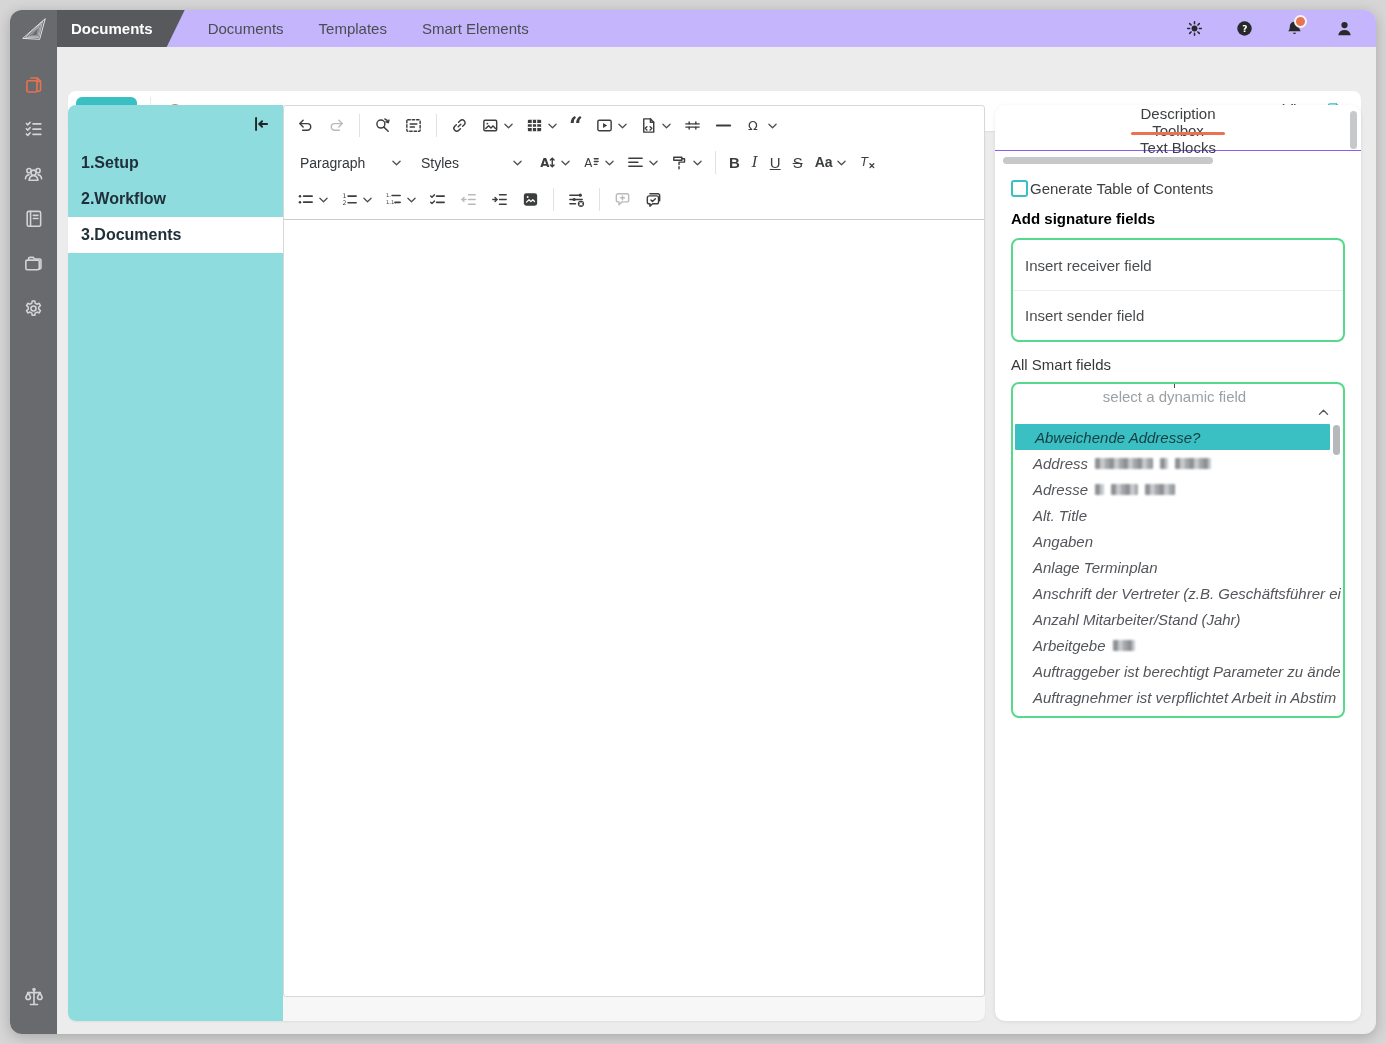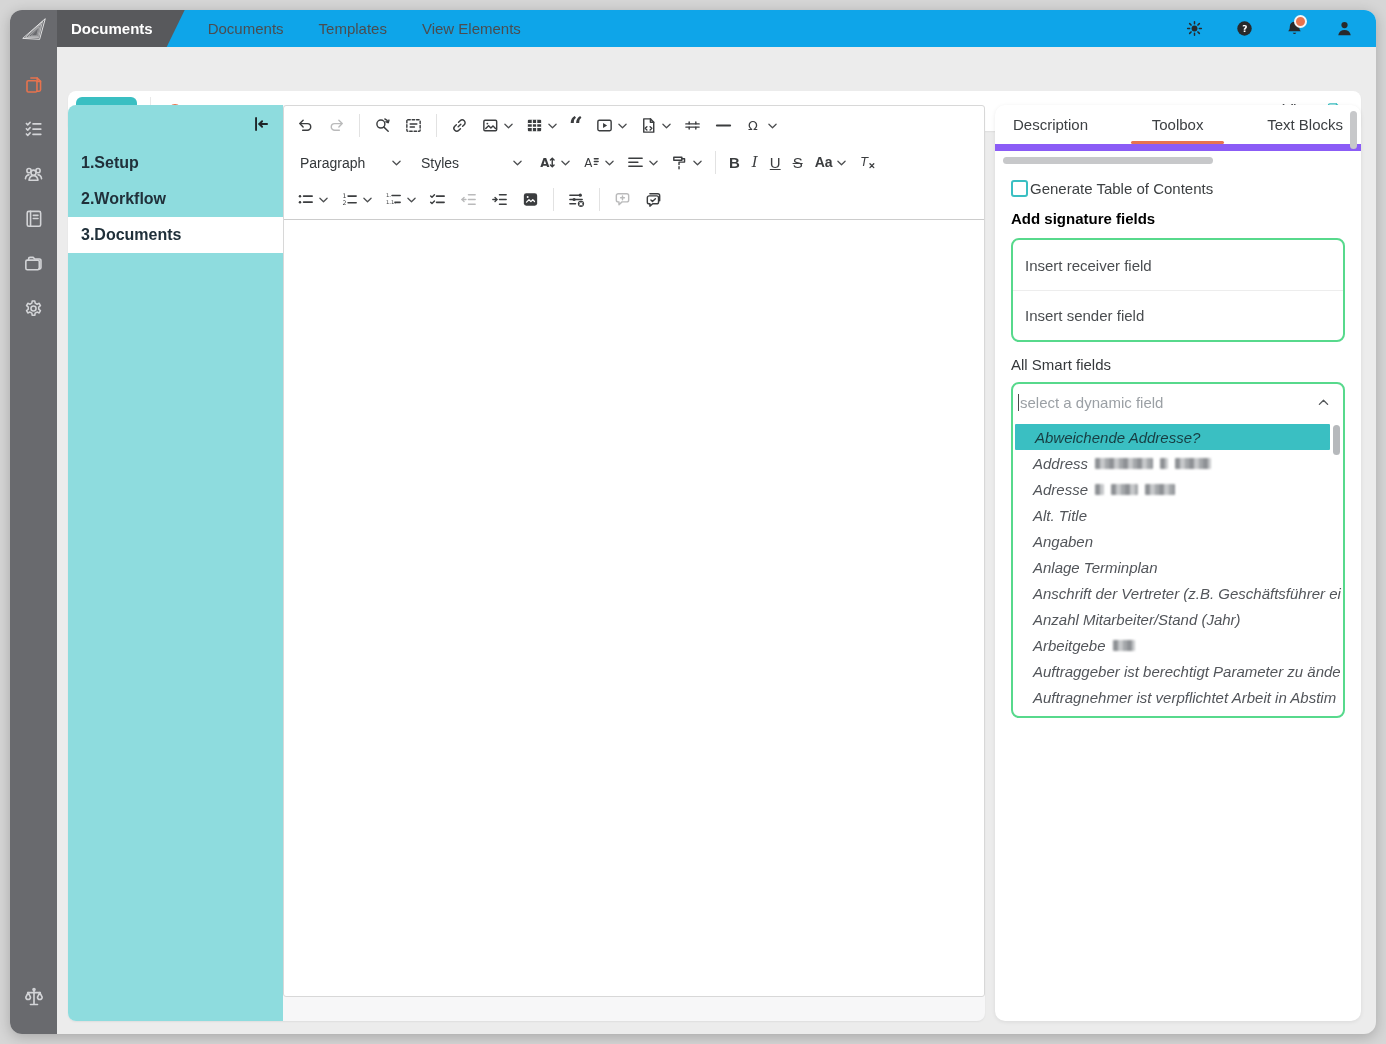--- a/index.html
+++ b/index.html
@@ -15,21 +15,21 @@
              background:var(--sidebar-gray); border-radius:12px 0 0 12px;
              display:flex; flex-direction:column; align-items:center; }
   .logo { height:37px; width:100%; display:flex; align-items:center; justify-content:center; }
   .side-icons { display:flex; flex-direction:column; gap:19px; margin-top:23px; align-items:center; }
   .side-btn { width:26px; height:26px; background:none; border:none; color:#d3d4d7;
               display:flex; align-items:center; justify-content:center; cursor:pointer; }
   .side-btn.active { color:var(--orange); }
   .side-bottom { margin-top:auto; margin-bottom:24px; display:flex; flex-direction:column; align-items:center; }
 
   
-  .topbar { position:absolute; left:47px; top:0; right:0; height:37px; background:#0ea5e9;
+  .topbar { position:absolute; left:47px; top:0; right:0; height:37px; background:#c4b5fd;
             border-radius:0 12px 0 0; display:flex; align-items:center; }
   .active-tab { height:37px; display:flex; align-items:center; padding:0 32px 0 14px;
                 background:var(--tab-dark); color:#fff; font-weight:700; font-size:15px;
                 clip-path:polygon(0 0,100% 0,calc(100% - 18px) 100%,0 100%); cursor:pointer; }
   .topnav { display:flex; gap:35px; margin-left:23px; font-size:15px; color:#4b4d50; }
   .topnav span { cursor:pointer; }
   .top-icons { margin-left:auto; display:flex; gap:30px; margin-right:22px; align-items:center; color:#28292b; }
   .top-icon { position:relative; width:20px; height:20px; display:flex; align-items:center; justify-content:center; cursor:pointer; background:none; border:none; color:#28292b; }
   .top-icon.badged::after { content:""; position:absolute; right:-3px; top:-4px; width:9px; height:9px;
                             border-radius:50%; background:var(--orange); border:2px solid #f5f5f6; }
@@ -76,35 +76,35 @@
   .g-s { text-decoration:line-through; }
   .g-aa { font-weight:700; font-size:14px; }
   .g-q { font-family:"DejaVu Serif",serif; font-weight:700; font-size:24px; line-height:14px; }
   .canvas { height:calc(100% - 114px); cursor:text; }
 
   
   .rightcard { position:absolute; left:985px; top:95px; width:366px; height:916px; background:#fff;
                border-radius:10px; box-shadow:0 1px 4px rgba(0,0,0,.08); }
   .vscroll { position:absolute; right:4px; top:6px; width:7px; height:38px; background:#c7c8ca; border-radius:4px; }
   .tabs { display:flex; height:46px; align-items:center; justify-content:space-between; padding:0 18px;
-          border-bottom:7px solid #8b5cf6; }
+          border-bottom:1px solid #8b5cf6;flex-direction:column; }
   .tab { position:relative; height:46px; display:flex; align-items:center; font-size:15px; color:#3d4043; cursor:pointer; }
   .tab.active::after { content:""; position:absolute; left:-21px; right:-21px; bottom:4px; height:3px;
                        border-radius:2px; background:var(--orange); }
   .hscroll { position:absolute; left:8px; top:52px; width:210px; height:7px; background:#c7c8ca; border-radius:4px; }
   .rcontent { padding:29px 16px 0; }
   .tocrow { display:flex; align-items:center; gap:2px; font-size:15px; color:#3d4042; cursor:pointer; }
   .cb { width:17px; height:17px; border:2px solid var(--teal); border-radius:3px; background:#fff; flex:0 0 auto; }
   .sig-h { margin:13px 0 11px; font-size:15px; font-weight:700; color:#000000; }
   .sigbox { border:2px solid var(--green); border-radius:8px; overflow:hidden; background:#fff; }
   .sigrow { height:50px; display:flex; align-items:center; padding-left:12px; font-size:15px; color:#4a4d50; cursor:pointer; }
   .sigrow + .sigrow { border-top:1px solid #ededed; }
   .smartlabel { margin:14px 0 9px; font-size:15px; color:#35383b; }
   .combo { position:relative; border:2px solid var(--green); border-radius:8px; background:#fff; height:336px; overflow:hidden; }
-  .combo-input { height:36px; display:flex; align-items:center; padding:0 12px 0 5px; cursor:text; }
+  .combo-input { height:36px; display:flex; align-items:center; padding:0 12px 0 5px; cursor:text;flex-direction:column; }
   .caret { width:1px; height:17px; background:#4a4a4a; margin-right:1px; }
   .ph { font-size:15px; color:#9ba0a5; }
   .chevup { margin-left:auto; color:#55585b; display:flex; cursor:pointer; }
   .combo-list { position:absolute; left:0; right:0; top:36px; bottom:0; overflow:hidden; padding-top:4px; }
   .opt { height:26px; display:flex; align-items:center; padding-left:20px; font-size:15px; color:#52555a;
          white-space:nowrap; overflow:hidden; cursor:pointer;font-style:italic; }
   .opt.selected { background:var(--teal); color:#173d42; margin:0 13px 0 2px; border-radius:1px; }
   .redact { display:inline-block; height:11px; margin-left:7px; border-radius:1px; flex:0 0 auto;
             background:repeating-linear-gradient(90deg,#8e9195 0 5px,#c6c8ca 5px 10px,#a4a7aa 10px 14px);
             filter:blur(1px); }
@@ -177,21 +177,21 @@
             </svg>
           </button>
         </div>
     </aside>
 
     <header class="topbar">
       <div class="active-tab">Documents</div>
       <nav class="topnav" id="topnav">
           <span>Documents</span>
           <span>Templates</span>
-          <span>View Elements</span>
+          <span>Smart Elements</span>
         </nav>
       <div class="top-icons" id="top-icons">
           <button class="top-icon">
             <svg width="19" height="19" viewBox="0 0 20 20" fill="none" stroke="currentColor" stroke-width="1.5" stroke-linecap="round" stroke-linejoin="round">
               <circle cx="10" cy="10" r="3.1" fill="currentColor" stroke="none"></circle>
               <path d="M10 2.8v2.1M10 15.1v2.1M2.8 10h2.1M15.1 10h2.1M4.9 4.9l1.5 1.5M13.6 13.6l1.5 1.5M15.1 4.9l-1.5 1.5M6.4 13.6l-1.5 1.5" stroke-width="1.6"></path>
             </svg>
           </button>
           <button class="top-icon">
             <svg width="19" height="19" viewBox="0 0 20 20" fill="none" stroke="currentColor" stroke-width="1.5" stroke-linecap="round" stroke-linejoin="round">

